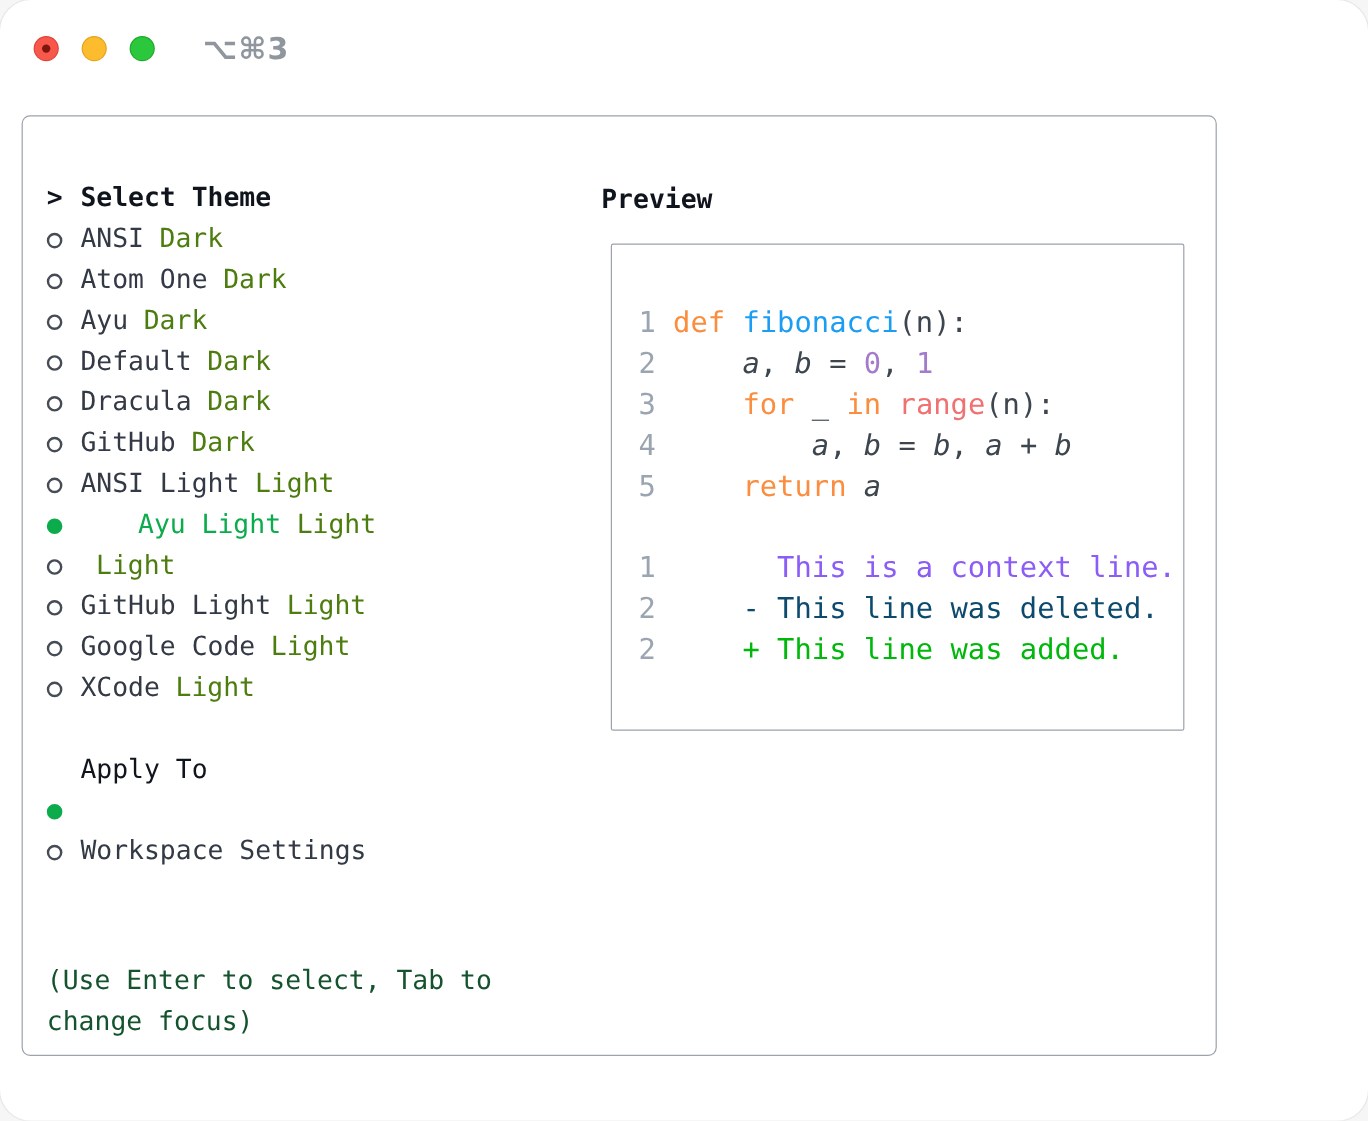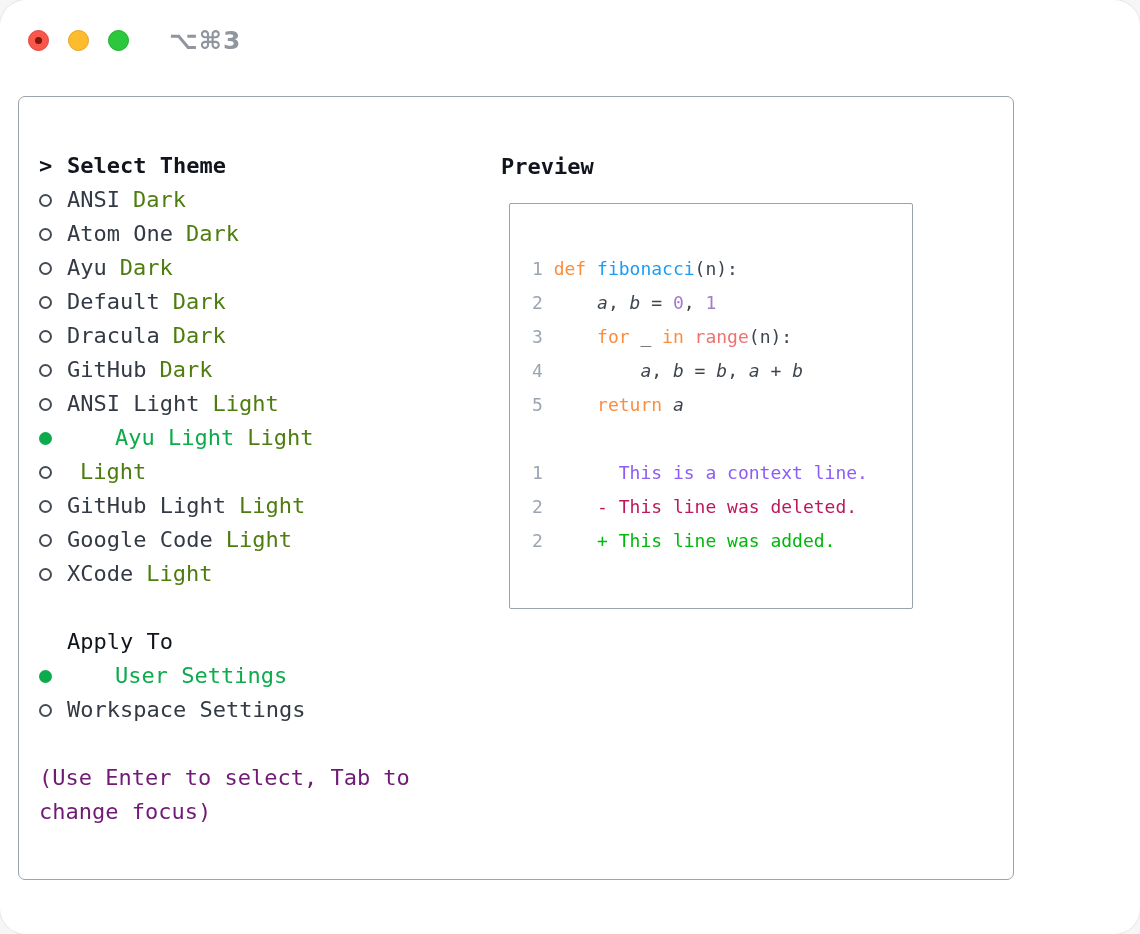--- a/index.html
+++ b/index.html
@@ -23,35 +23,35 @@
   .row{height:34px;display:flex;align-items:center;white-space:pre;}
   .prompt{display:inline-block;width:28px;font-weight:bold;color:#10151d;}
   .spacer{display:inline-block;width:28px;}
   .htxt{font-weight:bold;color:#10151d;}
   .applyh{color:#10151d;text-align:center;}
   .bullet{box-sizing:border-box;width:13px;height:13px;border-radius:50%;border:2px solid #454c56;margin-right:15px;flex:0 0 auto;background:transparent;}
   .selected .bullet{background:#0cab4c;border-color:#0cab4c;}
   .name,.olabel{color:#333a45;}
   .selected .name,.selected .olabel{color:#0cab4c;margin-left:48px;}
   .variant{color:#4d7c0f;margin-left:13px;}
-  .hint{color:#701a75;width:440px;white-space:normal;}
+  .hint{color:#14532d;width:440px;white-space:normal;margin-top:40px;}
 
   
   .preview-h{position:absolute;left:482px;top:52px;height:34px;display:flex;align-items:center;font-size:22px;font-weight:bold;color:#10151d;}
-  .codebox{position:absolute;left:490px;top:106px;width:404px;height:406px;border:1.5px solid #9aa3ad;border-radius:2px;box-sizing:border-box;padding:48px 0 0 22px;font-size:18px;line-height:34px;overflow:hidden;}
+  .codebox{position:absolute;left:490px;top:106px;width:478px;height:406px;border:1.5px solid #9aa3ad;border-radius:2px;box-sizing:border-box;padding:48px 0 0 22px;font-size:24px;line-height:34px;overflow:hidden;}
   .codeline{height:34px;white-space:pre;}
   .ln{color:#9aa5b1;}
   .pl{color:#3d454f;}
   .kw{color:#fa8d3e;}
   .fn{color:#1b9df3;}
   .call{color:#f07171;}
   .num{color:#a37acc;}
   .var{color:#3d454f;font-style:italic;}
   .ctx{color:#8b5cf6;}
-  .del{color:#be185d;}
+  .del{color:#0c4a6e;}
   .add{color:#00b80b;}
 </style>
 </head>
 <body>
 
 <div class="window">
 
   <div class="titlebar">
     <button class="tl red">
         <span class="dot"></span>
@@ -81,21 +81,21 @@
           <div class="row item"><span class="bullet"></span><span class="name">GitHub Light</span><span class="variant">Light</span></div>
           <div class="row item"><span class="bullet"></span><span class="name">Google Code</span><span class="variant">Light</span></div>
           <div class="row item"><span class="bullet"></span><span class="name">XCode</span><span class="variant">Light</span></div>
         </div>
       <div class="row"></div>
       <div class="row">
         <span class="spacer"></span>
         <span class="applyh">Apply To</span>
       </div>
       <div id="apply-list">
-          <div class="row item selected"><span class="bullet"></span><span class="olabel">User Settings</span></div>
+          <div class="row item selected"><span class="bullet"></span></div>
           <div class="row item"><span class="bullet"></span><span class="olabel">Workspace Settings</span></div>
         </div>
       <div class="row"></div>
       <div class="hint">(Use Enter to select, Tab to change focus)</div>
     </div>
 
     <div class="preview-h">Preview</div>
     <div class="codebox" id="codebox">
         <div class="codeline"><span class="ln">1 </span><span class="kw">def </span><span class="fn">fibonacci</span><span class="pl">(n):</span></div>
         <div class="codeline"><span class="ln">2 </span><span class="pl">    </span><span class="var">a</span><span class="pl">, </span><span class="var">b</span><span class="pl"> = </span><span class="num">0</span><span class="pl">, </span><span class="num">1</span></div>

